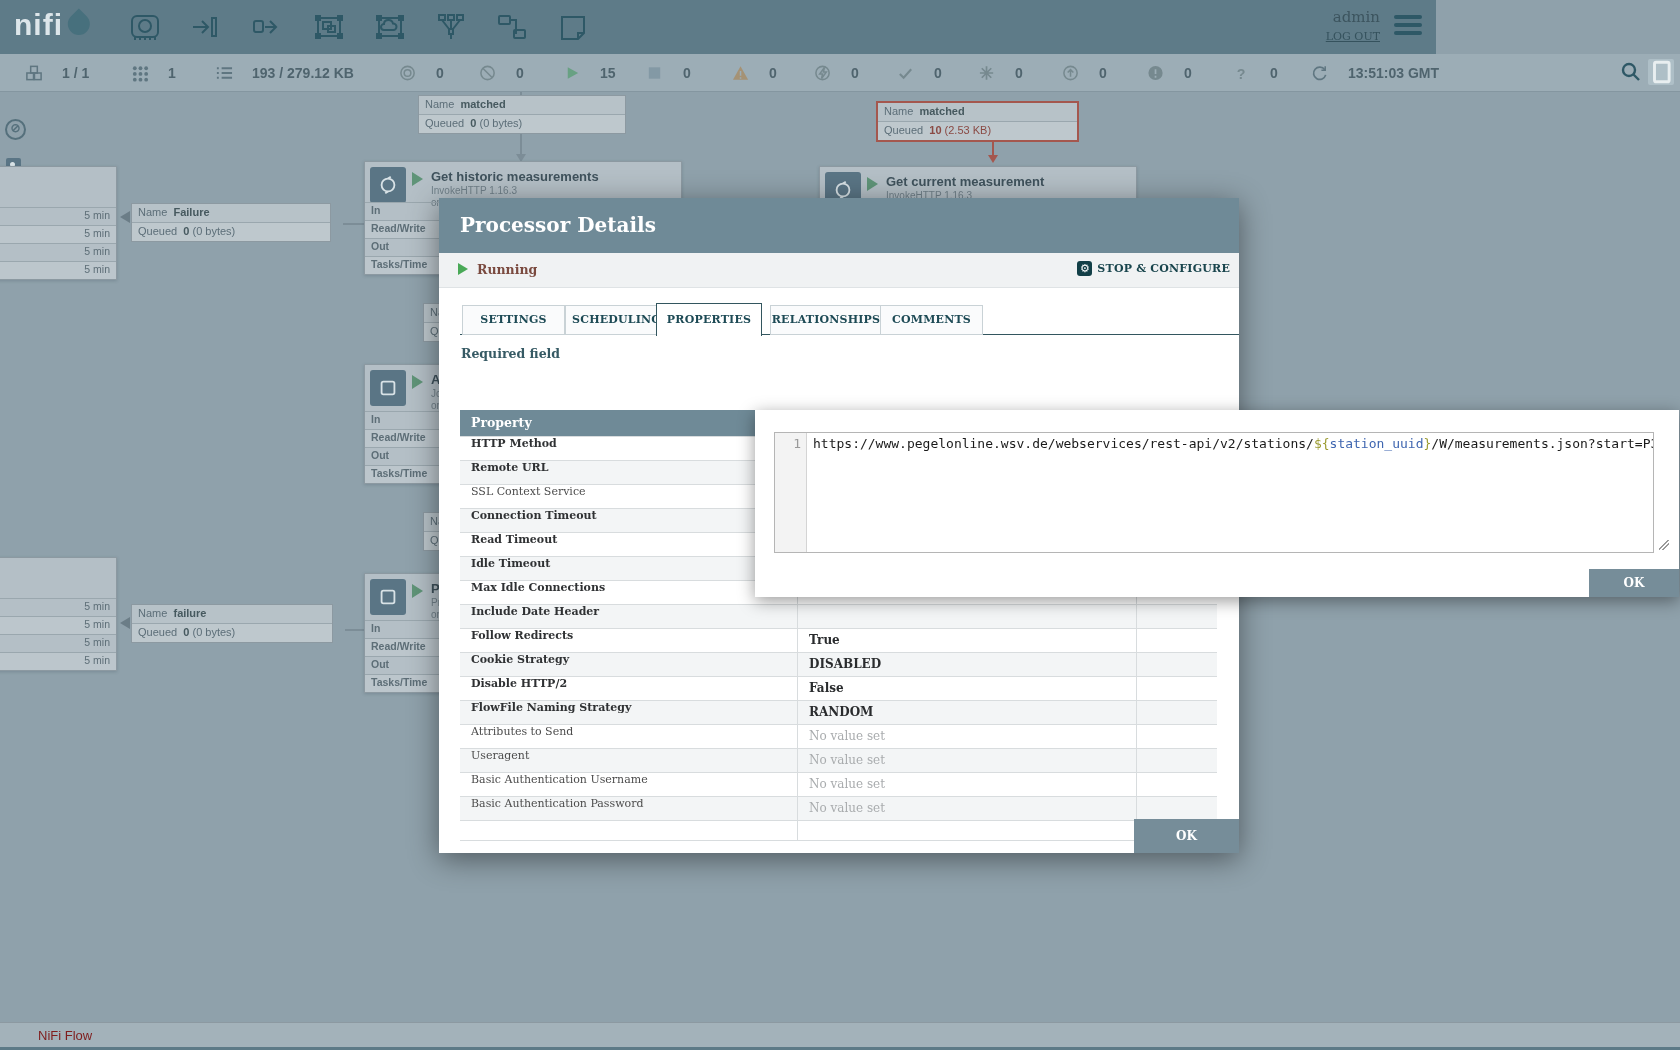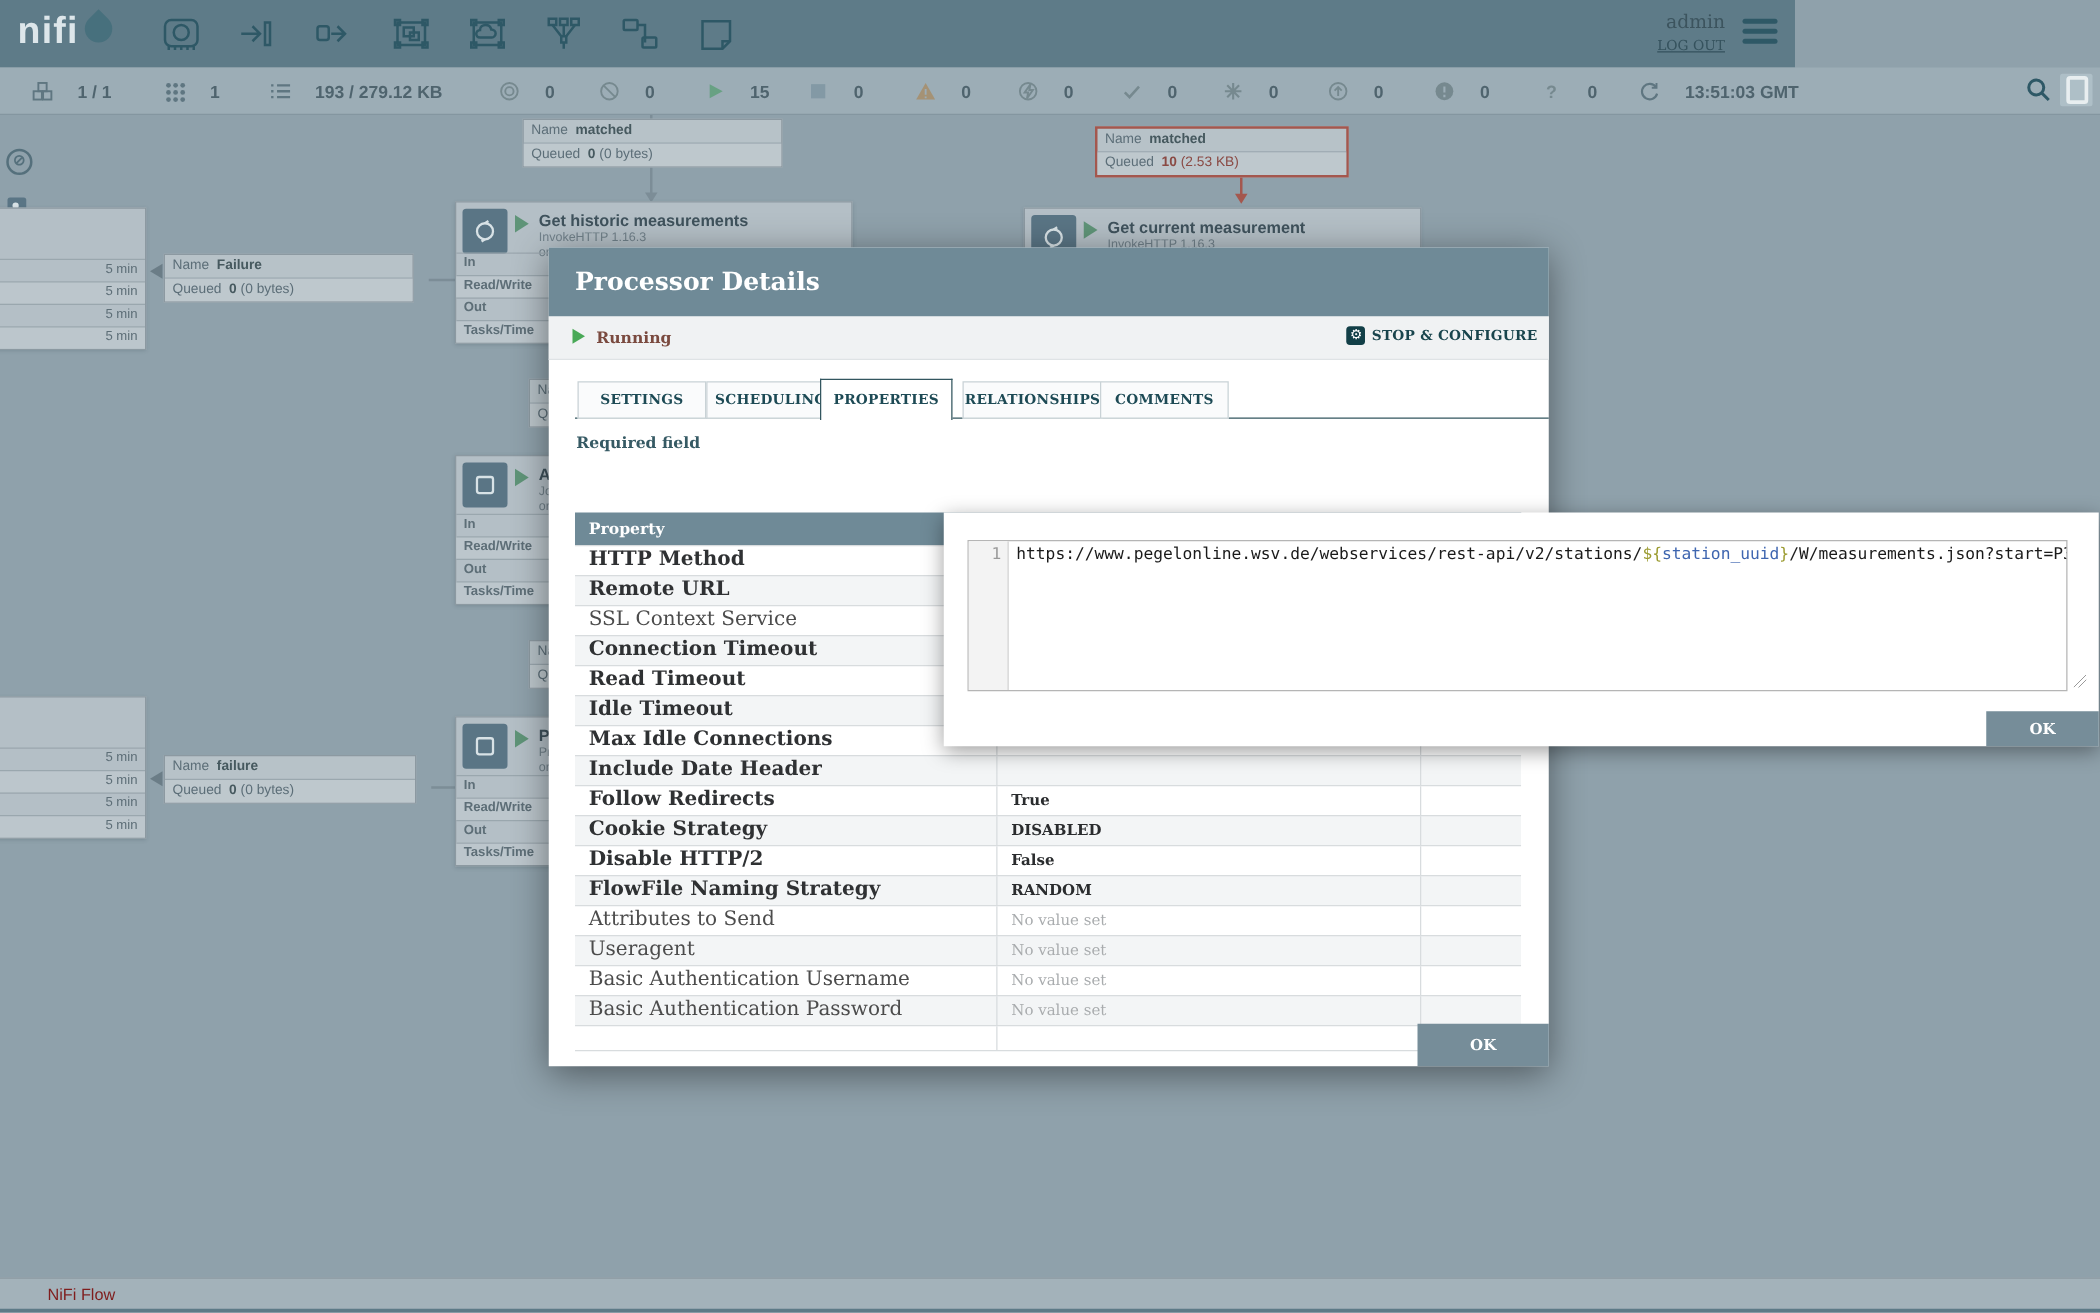--- a/index.html
+++ b/index.html
@@ -66,21 +66,21 @@
   .tab{position:absolute;top:2px;width:101px;height:28px;background:#fafbfc;border:1px solid #c9d2d6;text-align:center;line-height:28px;font-size:11px;font-weight:bold;color:#1d4a55;font-family:"DejaVu Serif",serif;cursor:pointer;letter-spacing:.2px;}
   .tab.active{top:0;height:32px;line-height:32px;background:#fff;border:1px solid #33565f;border-bottom:none;z-index:2;}
   #required-note{position:absolute;left:22px;top:148px;font-size:12.5px;font-weight:bold;color:#365a64;font-family:"DejaVu Serif",serif;}
   #prop-table{position:absolute;left:21px;top:184px;width:757px;margin-top:28px;}
   #pt-header{display:flex;height:26px;background:#6f8a97;color:#fff;font-family:"DejaVu Serif",serif;font-size:12.5px;font-weight:bold;}
   #pt-header .h1{width:338px;padding:5px 0 0 11px;box-sizing:border-box;}
   #pt-header .h2{width:339px;padding:5px 0 0 11px;box-sizing:border-box;}
   #pt-body{height:404px;overflow:hidden;border-bottom:1px solid #d8dcde;}
   .prow{display:flex;height:24px;border-top:1px solid #d8dcde;box-sizing:border-box;}
   .prow:nth-child(even){background:#f3f5f6;}
-  .pcell{position:relative;width:338px;border-right:1px solid #d8dcde;box-sizing:border-box;padding:0 26px 0 11px;font-family:"DejaVu Serif",serif;font-size:16px;color:#4c4c4c;white-space:nowrap;overflow:hidden;}
+  .pcell{position:relative;width:338px;border-right:1px solid #d8dcde;box-sizing:border-box;padding:0 26px 0 11px;font-family:"DejaVu Serif",serif;font-size:11px;color:#4c4c4c;white-space:nowrap;overflow:hidden;}
   .pcell.req{font-weight:bold;color:#2f3133;}
   .vcell{position:relative;width:339px;border-right:1px solid #d8dcde;box-sizing:border-box;padding:4px 17px 0 11px;font-family:"DejaVu Serif",serif;font-size:12px;color:#2a2c2e;font-weight:600;cursor:pointer;white-space:nowrap;}
   .vcell.unset{color:#a9acae;font-weight:normal;}
   .xcell{flex:1;}
   #dlg-ok{position:absolute;right:0;bottom:0;width:105px;height:34px;background:#768d99;color:#fff;font-family:"DejaVu Serif",serif;font-size:12px;font-weight:bold;text-align:center;line-height:34px;cursor:pointer;}
   
   #editor-popup{position:absolute;left:755px;top:410px;width:924px;height:187px;background:#fff;box-shadow:0 4px 16px rgba(0,0,0,.4);z-index:200;}
   #editor-box{position:absolute;left:19px;top:22px;width:878px;height:119px;border:1px solid #b5b5b5;display:flex;}
   #gutter{width:32px;background:#f3f3f3;border-right:1px solid #d4d4d4;text-align:right;padding:3px 5px 0 0;box-sizing:border-box;font-family:"DejaVu Sans Mono",monospace;font-size:13px;color:#9a9a9a;}
   #code-line{flex:1;padding:3px 0 0 6px;font-family:"DejaVu Sans Mono",monospace;font-size:13px;color:#1a1a1a;white-space:nowrap;overflow:hidden;}

